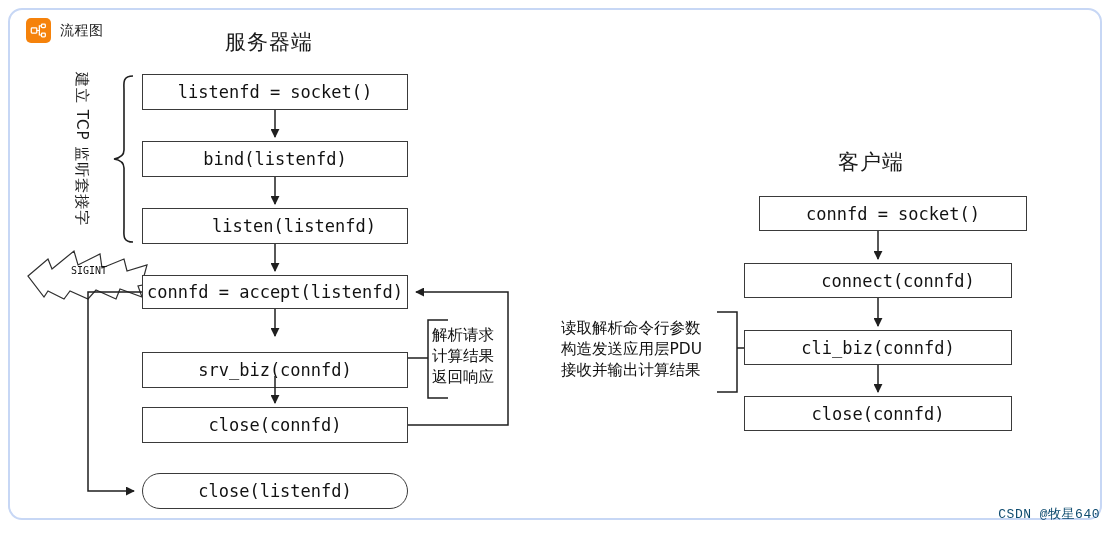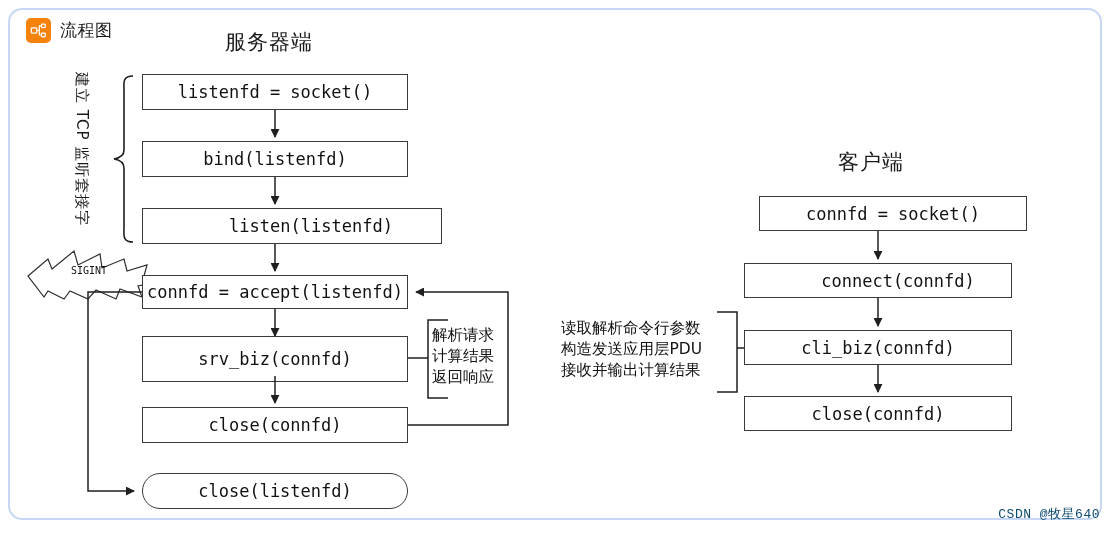--- a/index.html
+++ b/index.html
@@ -45,21 +45,21 @@
   #badge-icon {
     width: 25px;
     height: 25px;
     border-radius: 5px;
     background: #f5820b;
     display: flex;
     align-items: center;
     justify-content: center;
   }
   #badge-text {
-    font-size: 17px;
+    font-size: 14px;
     color: #1a1a1a;
     font-family: "DejaVu Sans", sans-serif;
     letter-spacing: 0.5px;
   }
 
   
   .col-title {
     position: absolute;
     font-size: 21px;
     color: #1a1a1a;
@@ -83,23 +83,23 @@
     font-family: "DejaVu Sans Mono", monospace;
     font-size: 17px;
     color: #111111;
     letter-spacing: 0px;
     white-space: nowrap;
   }
 
   
   #b-srv-socket  { left: 142px; top: 74px;  width: 266px; height: 36px; }
   #b-srv-bind    { left: 142px; top: 141px; width: 266px; height: 36px; }
-  #b-srv-listen  { left: 142px; top: 208px; width: 300px; height: 36px; padding-left: 38px; }
+  #b-srv-listen  { left: 142px; top: 208px; width: 266px; height: 36px; padding-left: 38px; }
   #b-srv-accept  { left: 142px; top: 275px; width: 266px; height: 34px; }
-  #b-srv-biz     { left: 142px; top: 336px; width: 266px; height: 46px; }
+  #b-srv-biz     { left: 142px; top: 352px; width: 266px; height: 36px; }
   #b-srv-close   { left: 142px; top: 407px; width: 266px; height: 36px; }
   #b-srv-closel  { left: 142px; top: 473px; width: 266px; height: 36px; border-radius: 18px; }
 
   
   #b-cli-socket  { left: 744px; top: 196px; width: 268px; height: 35px; margin-left: 15px; }
   #b-cli-connect { left: 744px; top: 263px; width: 268px; height: 35px; padding-left: 40px; }
   #b-cli-biz     { left: 744px; top: 330px; width: 268px; height: 35px; }
   #b-cli-close   { left: 744px; top: 396px; width: 268px; height: 35px; }
 
   

